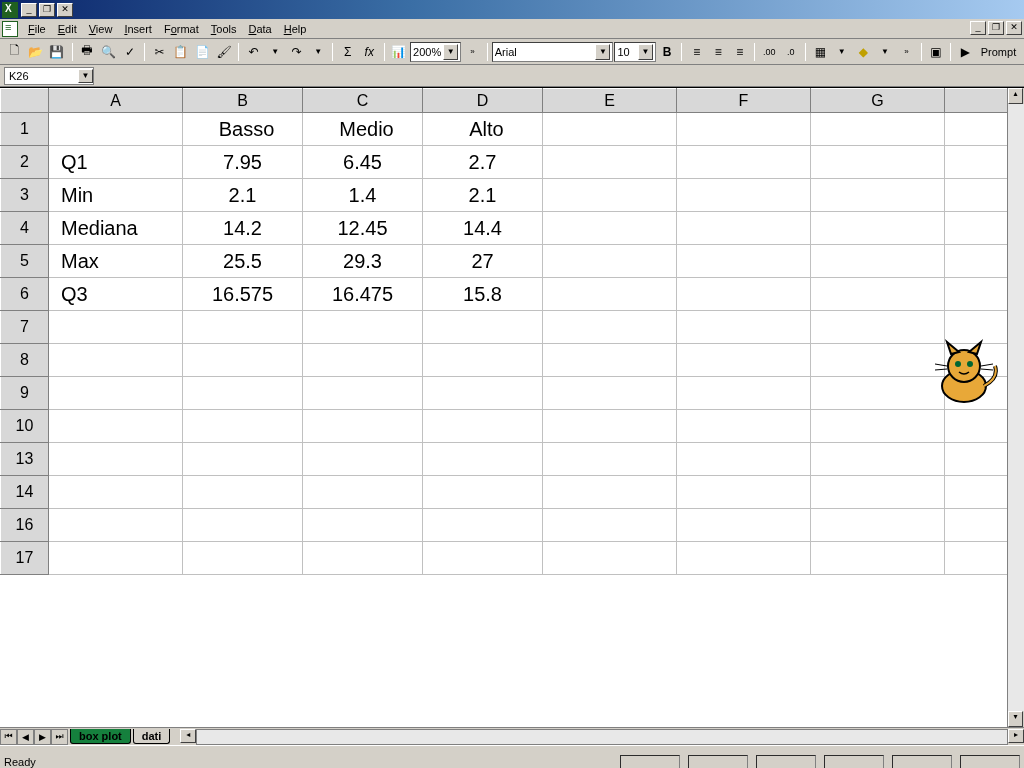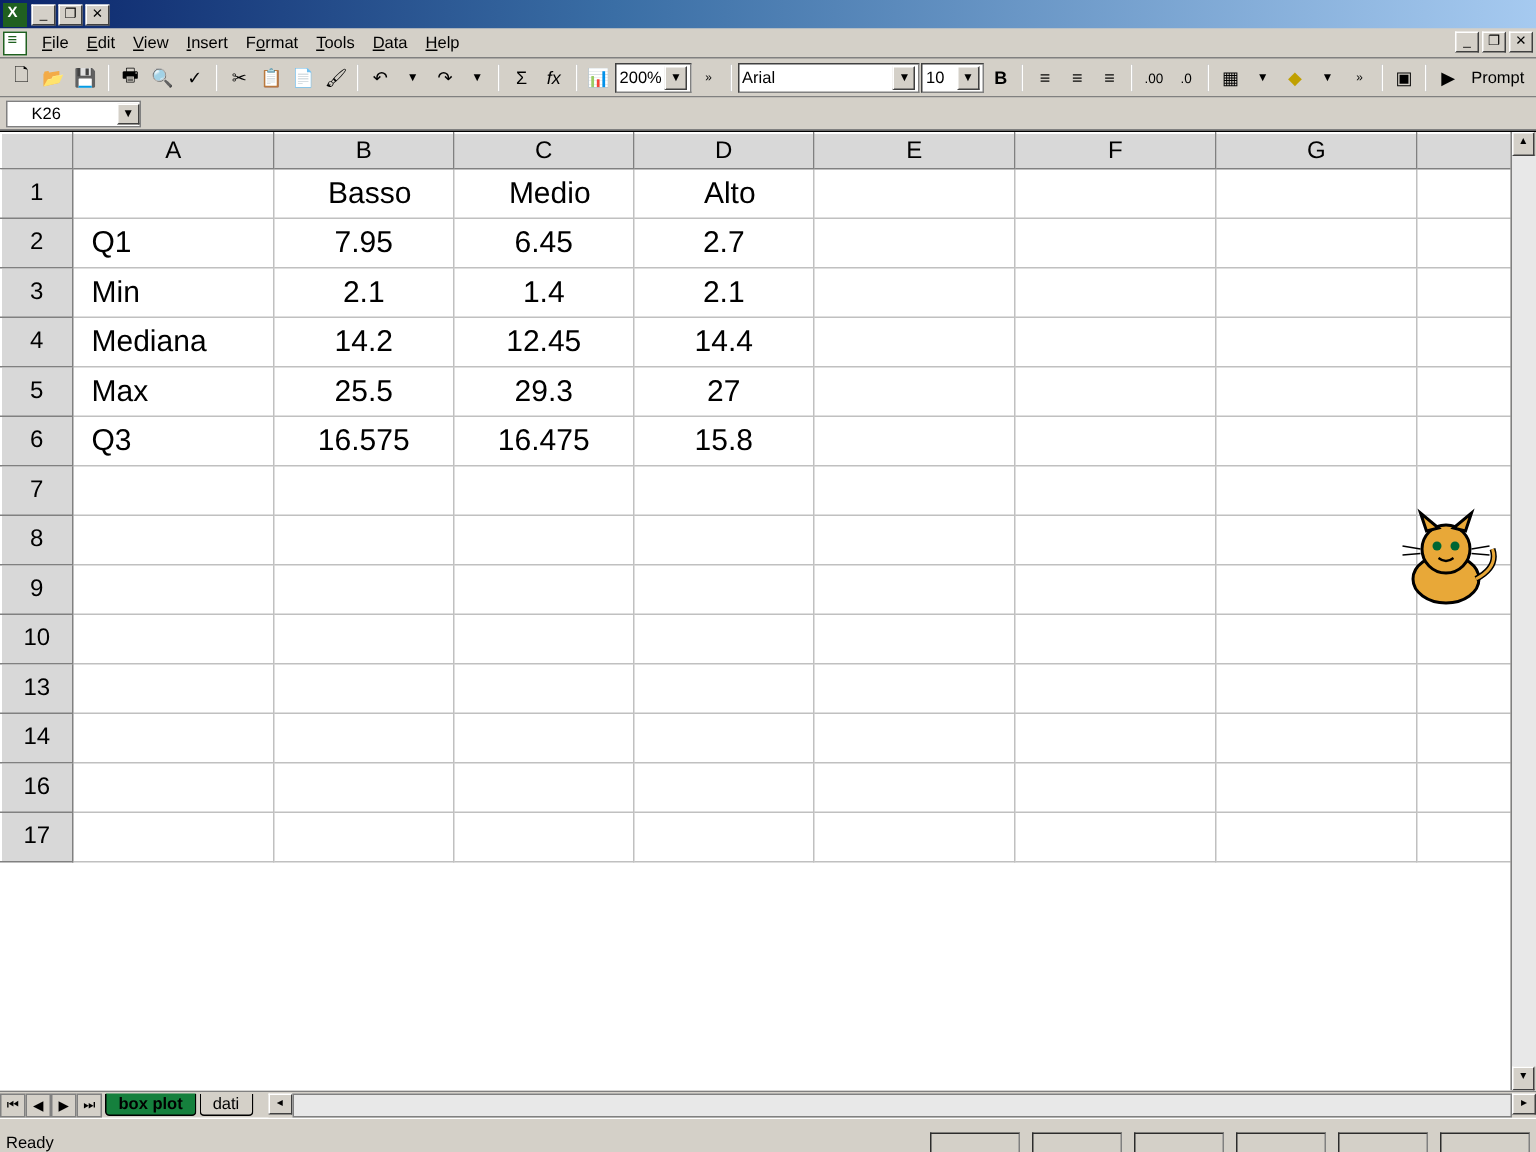--- a/index.html
+++ b/index.html
@@ -58,21 +58,21 @@
   .combo { height: 20px; background: #fff; border: 1px solid #808080; border-top-color: #404040; border-left-color: #404040; display: inline-flex; align-items: center; padding: 0 2px; font-size: 11px; }
   .combo .dd { width: 15px; height: 16px; background: #d4d0c8; border: 1px solid #fff; border-right-color: #404040; border-bottom-color: #404040; margin-left: 2px; display: inline-flex; align-items: center; justify-content: center; font-size: 8px; }
   .namebox-row {
     height: 22px;
     background: #d4d0c8;
     display: flex;
     align-items: center;
     padding: 1px 4px;
     border-bottom: 1px solid #808080;
   }
-  .namebox { width: 90px; background: #fff; border: 1px solid #808080; height: 18px; display: flex; align-items: center; font-size: 11px; padding-left: 16px; }
+  .namebox { width: 90px; background: #fff; border: 1px solid #808080; height: 18px; display: flex; align-items: center; font-size: 11px; padding-left: 4px; }
   .namebox .dd { width: 15px; height: 14px; background: #d4d0c8; border: 1px solid #fff; border-right-color: #404040; border-bottom-color: #404040; margin-left: auto; display: inline-flex; align-items: center; justify-content: center; font-size: 8px; }
   .grid-area {
     position: relative;
     background: #fff;
     height: 640px;
     overflow: hidden;
     border-top: 1px solid #000;
   }
   table.grid { border-collapse: collapse; table-layout: fixed; width: 1024px; }
   table.grid th, table.grid td {
@@ -116,21 +116,21 @@
     height: 18px;
     background: #d4d0c8;
     display: flex;
     align-items: center;
     font-size: 11px;
     border-top: 1px solid #808080;
   }
   .tab-nav { display: flex; }
   .tab-nav-btn { width: 17px; height: 16px; background: #d4d0c8; border: 1px solid #808080; display: inline-flex; align-items: center; justify-content: center; font-size: 9px; }
   .sheet-tab { padding: 1px 8px; background: #15803d; border: 1px solid #000; border-top: none; border-radius: 0 0 3px 3px; margin-left: 2px; font-weight: bold; }
-  .sheet-tab.inactive { background: #d4d0c8; font-weight: normal; }
+  .sheet-tab.inactive { background: #d4d0c8; font-weight: bold; }
   .hscroll { flex: 1; height: 16px; background: #d4d0c8; margin-left: 10px; display: flex; }
   .hscroll .track { flex: 1; background: #e8e8e8; border: 1px solid #808080; }
   .hscroll .sbtn { width: 16px; height: 14px; background: #d4d0c8; border: 1px solid #fff; border-right-color: #404040; border-bottom-color: #404040; font-size: 8px; text-align: center; }
   .statusbar {
     height: 33px;
     background: #d4d0c8;
     display: flex;
     align-items: center;
     padding: 0 4px;
     border-top: 1px solid #fff;

